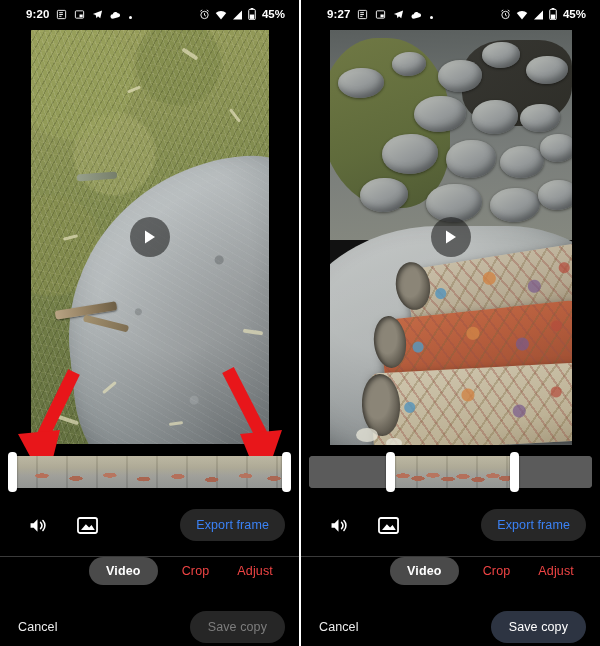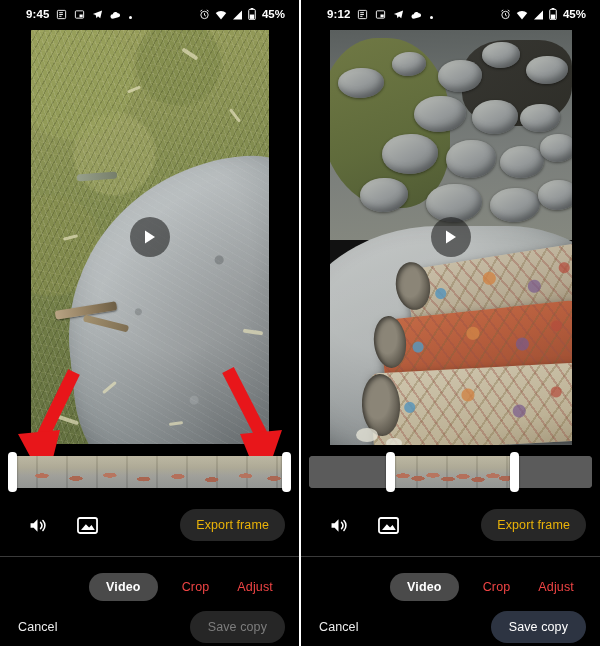--- a/index.html
+++ b/index.html
@@ -292,38 +292,38 @@
     margin-top: 8px;
   }
   .iconbtn {
     width: 30px; height: 30px;
     display: flex; align-items: center; justify-content: center;
     margin-right: 20px;
   }
   .export-btn {
     margin-left: auto;
     background: #272727;
-    color: #eab308;
+    color: #3b82f6;
     border-radius: 18px;
     padding: 9px 16px;
     font-size: 12.5px;
     letter-spacing: .1px;
     white-space: nowrap;
   }
 
   .hairline {
     height: 1px;
     background: #3a3a3a;
     margin-top: 8px;
   }
 
   
   .tabs {
     display: flex;
-    align-items: flex-end;
+    align-items: flex-start;
     justify-content: flex-end;
     gap: 20px;
     height: 44px;
     padding-right: 22px;
   }
   .tab {
     font-size: 12.5px;
     color: #ef4444;
     padding: 7px 4px;
     letter-spacing: .15px;
@@ -361,21 +361,21 @@
 </style>
 </head>
 <body>
 
 <div class="stage">
 
   <div class="panel">
 
     <div class="statusbar">
       <div class="sb-left">
-        <span class="sb-clock">9:45</span>
+        <span class="sb-clock">9:20</span>
         <span class="sico">
           <svg width="11" height="11" viewBox="0 0 24 24">
               <rect x="3" y="3" width="18" height="18" rx="2" fill="none" stroke="#fff" stroke-width="2"></rect>
               <path d="M7 8h8M7 12h8M7 16h5" stroke="#fff" stroke-width="2"></path>
             </svg>
         </span>
         <span class="sico">
           <svg width="11" height="11" viewBox="0 0 24 24">
               <rect x="3" y="4" width="18" height="16" rx="2" fill="none" stroke="#fff" stroke-width="2"></rect>
               <rect x="12" y="12" width="7" height="6" fill="#fff"></rect>
@@ -501,21 +501,21 @@
     </div>
 
   </div>
 
   <div class="divider"></div>
 
   <div class="panel">
 
     <div class="statusbar">
       <div class="sb-left">
-        <span class="sb-clock">9:12</span>
+        <span class="sb-clock">9:27</span>
         <span class="sico">
           <svg width="11" height="11" viewBox="0 0 24 24">
               <rect x="3" y="3" width="18" height="18" rx="2" fill="none" stroke="#fff" stroke-width="2"></rect>
               <path d="M7 8h8M7 12h8M7 16h5" stroke="#fff" stroke-width="2"></path>
             </svg>
         </span>
         <span class="sico">
           <svg width="11" height="11" viewBox="0 0 24 24">
               <rect x="3" y="4" width="18" height="16" rx="2" fill="none" stroke="#fff" stroke-width="2"></rect>
               <rect x="12" y="12" width="7" height="6" fill="#fff"></rect>

